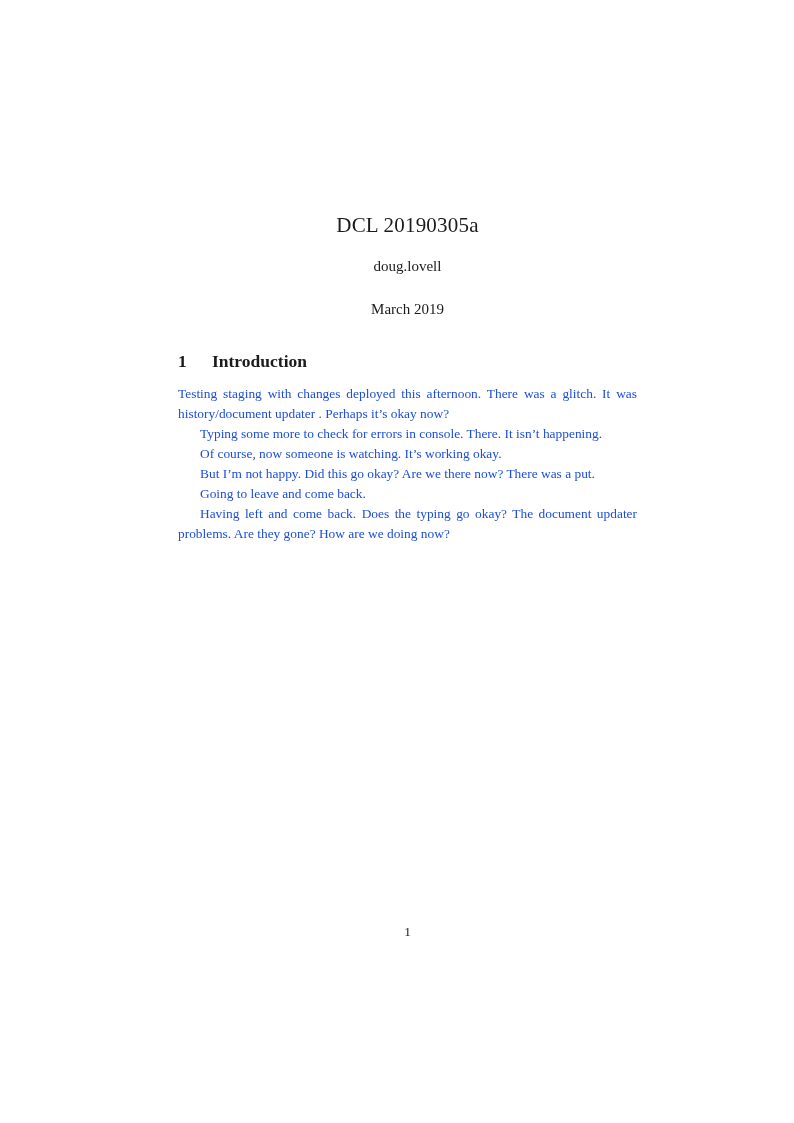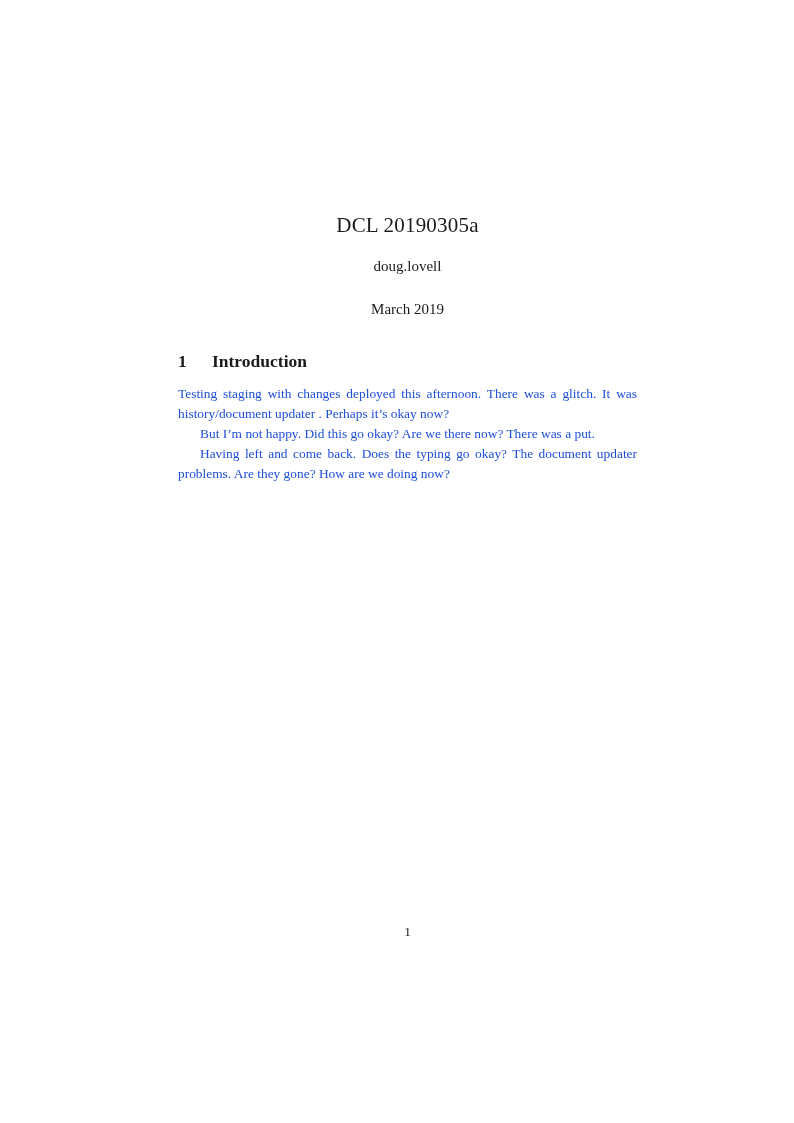--- a/index.html
+++ b/index.html
@@ -88,20 +88,23 @@
 
     <div class="doc-date">March 2019</div>
 
     <h2 class="section-heading">
       <span class="section-number">1</span>
       <span class="section-title">Introduction</span>
     </h2>
 
     <div class="body-text">
       <p>Testing staging with changes deployed this afternoon.  There was a glitch.  It was history/document updater . Perhaps it’s okay now?</p>
+      <p class="indent">Typing some more to check for errors in console.  There.  It isn’t happening.</p>
+      <p class="indent">Of course, now someone is watching.  It’s working okay.</p>
       <p class="indent">But I’m not happy.  Did this go okay?  Are we there now?  There was a put.</p>
+      <p class="indent">Going to leave and come back.</p>
       <p class="indent">Having left and come back.  Does the typing go okay?  The document updater problems.  Are they gone?  How are we doing now?</p>
     </div>
 
   </div>
 
   <div class="page-footer">1</div>
 </div>
 
 </body></html>

